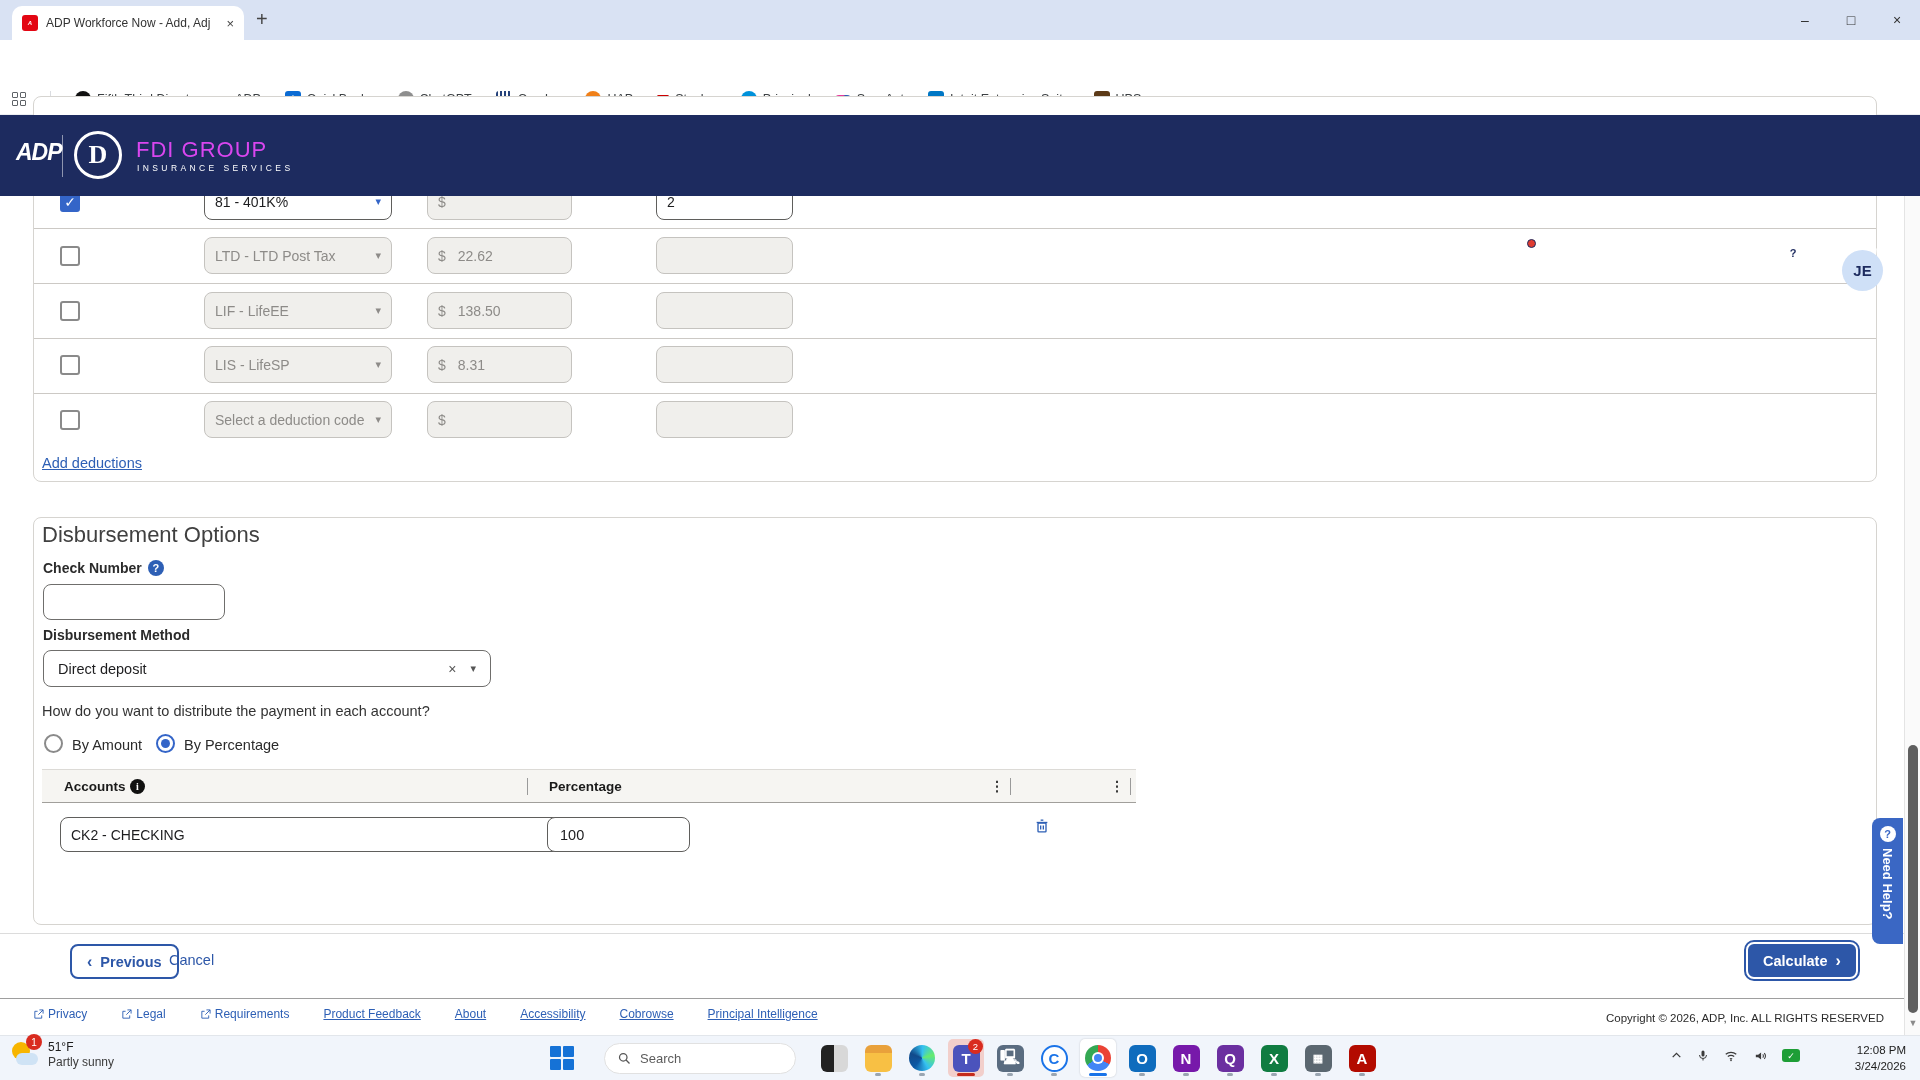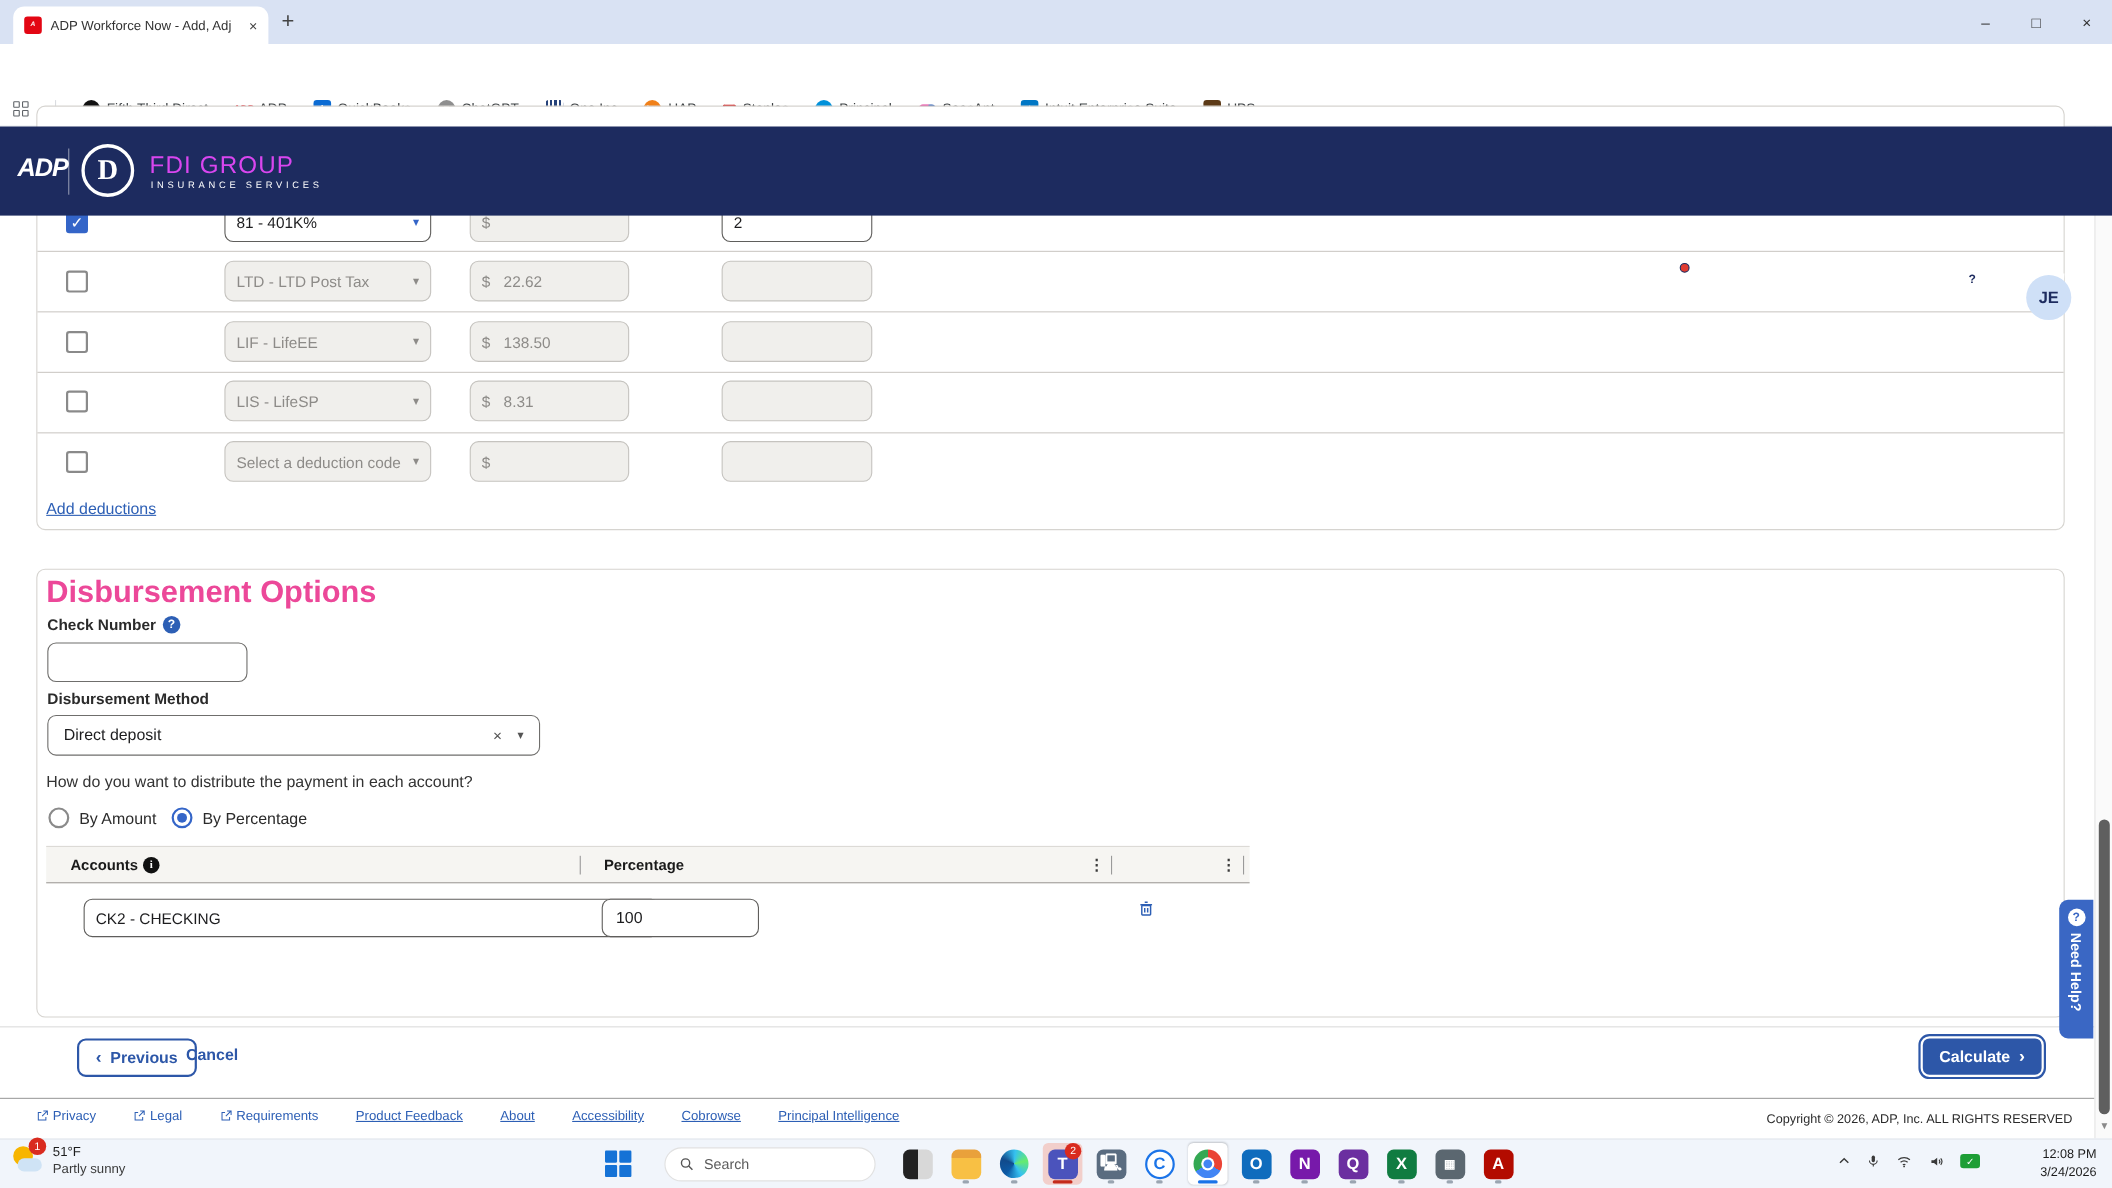--- a/index.html
+++ b/index.html
@@ -73,40 +73,40 @@
   .cb{position:absolute;left:60px;width:20px;height:20px;border:2px solid #8a8a8a;border-radius:3px;background:#fff}
   .cb.checked{background:var(--chk);border-color:var(--chk);color:#fff;font-size:14px;display:flex;align-items:center;justify-content:center}
   .fld{position:absolute;height:37px;border:1px solid var(--dis-bd);background:var(--dis-bg);border-radius:8px;display:flex;align-items:center;padding:0 10px;font-size:14px;color:var(--dis-tx)}
   .fld.sel{justify-content:space-between}
   .fld .caret{color:#8d8b88;font-size:11px}
   .fld.on{background:#fff;border-color:var(--act-bd);color:var(--ink)}
   .fld.on .caret{color:var(--chk)}
   .c-dd{left:204px;width:188px}.c-amt{left:427px;width:145px;gap:12px}.c-val{left:656px;width:137px}
   .link{color:var(--link);text-decoration:underline;font-size:14.5px}
 
-  .h2{position:absolute;left:42px;font-size:28px;font-weight:bold;color:#ec4899}
+  .h2{position:absolute;left:42px;font-size:22px;font-weight:normal;color:#404040}
   .lbl{position:absolute;left:43px;font-size:14px;font-weight:bold;color:#2b2b2b;display:flex;align-items:center;gap:6px}
   .qico{width:16px;height:16px;border-radius:50%;background:var(--link);color:#fff;font-size:11px;font-weight:bold;display:inline-flex;align-items:center;justify-content:center}
   .inp{position:absolute;height:36px;border:1px solid #6f6e6c;border-radius:8px;background:#fff;font-size:14.5px;color:var(--ink);padding:0 12px;outline:none}
   .mthd{position:absolute;left:43px;top:650px;width:448px;height:37px;border:1px solid #6f6e6c;border-radius:8px;background:#fff;display:flex;align-items:center;padding:0 14px;font-size:14.5px;color:var(--ink)}
   .mthd .sp{flex:1}
   .radio{position:absolute;width:19px;height:19px;border:2px solid #8a8a8a;border-radius:50%;background:#fff}
   .radio.on{border-color:var(--chk);display:flex;align-items:center;justify-content:center}
   .radio.on i{width:9px;height:9px;border-radius:50%;background:var(--chk)}
   .rlbl{position:absolute;font-size:14.5px;color:#2b2b2b}
   .band{position:absolute;left:42px;top:769px;width:1094px;height:34px;background:#f6f5f2;border-top:1px solid #dcdad6;border-bottom:1px solid #a19f9b}
   .band .t{position:absolute;top:9px;font-size:13.5px;font-weight:bold;color:#1a1a1a}
   .iico{position:absolute;top:9px;width:15px;height:15px;border-radius:50%;background:#111;color:#fff;font-size:10px;font-weight:bold;font-family:"Liberation Serif",serif;display:flex;align-items:center;justify-content:center}
   .vbar{position:absolute;top:8px;width:1px;height:17px;background:#9a9a9a}
   .kebab{position:absolute;top:8px;font-size:14px;color:#3b3b3b;font-weight:bold;letter-spacing:0}
 
   
   .hr{position:absolute;left:0;width:1920px;height:1px}
   .btn-prev{position:absolute;left:70px;top:944px;height:35px;display:inline-flex;align-items:center;gap:8px;padding:0 15px;border:2px solid var(--blue);border-radius:8px;color:var(--blue);font-size:14.5px;font-weight:bold;background:#fff}
-  .cancel{position:absolute;left:169px;top:952px;color:var(--blue);font-size:14.5px;font-weight:bold}
+  .cancel{position:absolute;left:169px;top:952px;color:var(--blue);font-size:14.5px;font-weight:normal}
   .btn-calc{position:absolute;left:1746px;top:942px;height:37px;display:inline-flex;align-items:center;gap:8px;padding:0 15px;background:var(--blue);border:2px solid #fff;outline:2px solid var(--blue);border-radius:8px;color:#fff;font-size:14.5px;font-weight:bold}
   .flinks{position:absolute;left:33px;top:1007px;display:flex;align-items:center;gap:34px;font-size:12px;color:var(--link)}
   .flinks .fl{display:flex;align-items:center;gap:4px;white-space:nowrap}
   .flinks .u{text-decoration:underline}
   .copyright{position:absolute;right:36px;top:1012px;font-size:11.5px;color:#2b2b2b}
 
   
   .needhelp{position:absolute;left:1872px;top:818px;width:31px;height:126px;background:#3a67c4;border-radius:8px 0 0 8px;z-index:6;display:flex;flex-direction:column;align-items:center;padding-top:8px;gap:6px}
   .nh-q{width:16px;height:16px;border-radius:50%;background:#fff;color:#3a67c4;font-size:11px;font-weight:bold;display:flex;align-items:center;justify-content:center}
   .nh-t{writing-mode:vertical-rl;color:#fff;font-size:13px;font-weight:bold}
@@ -416,21 +416,21 @@
     <span class="t" style="left:22px">Accounts</span>
     <span class="iico" style="left:88px">i</span>
     <span class="vbar" style="left:485px"></span>
     <span class="t" style="left:507px">Percentage</span>
     <span class="kebab" style="left:948px">⋮</span>
     <span class="vbar" style="left:968px"></span>
     <span class="kebab" style="left:1068px">⋮</span>
     <span class="vbar" style="left:1088px"></span>
   </div>
 
-  <div class="fld sel on" style="left:76px;top:817px;width:524px;height:35px">
+  <div class="fld sel on" style="left:60px;top:817px;width:524px;height:35px">
     <span>CK2 - CHECKING</span>
     <span class="caret">▾</span>
   </div>
   <input class="inp" style="left: 547px; top: 817px; width: 143px; height: 35px; border-color: var(--act-bd);" value="100">
   <span class="abs" style="left:1034px;top:818px">
     <svg width="16" height="17" viewBox="0 0 24 24" fill="none" stroke="#2d5fb5" stroke-width="2">
         <rect x="6" y="7" width="12" height="13" rx="1"></rect>
         <line x1="4" y1="6" x2="20" y2="6"></line>
         <line x1="10" y1="2.5" x2="14" y2="2.5"></line>
         <line x1="10" y1="10.5" x2="10" y2="16.5"></line>

